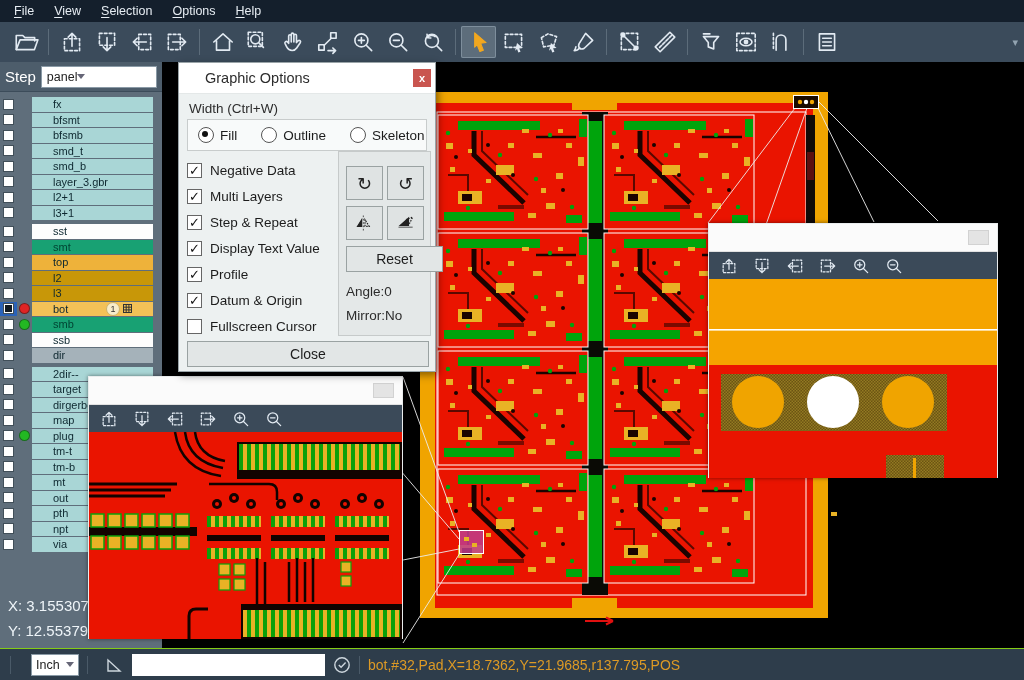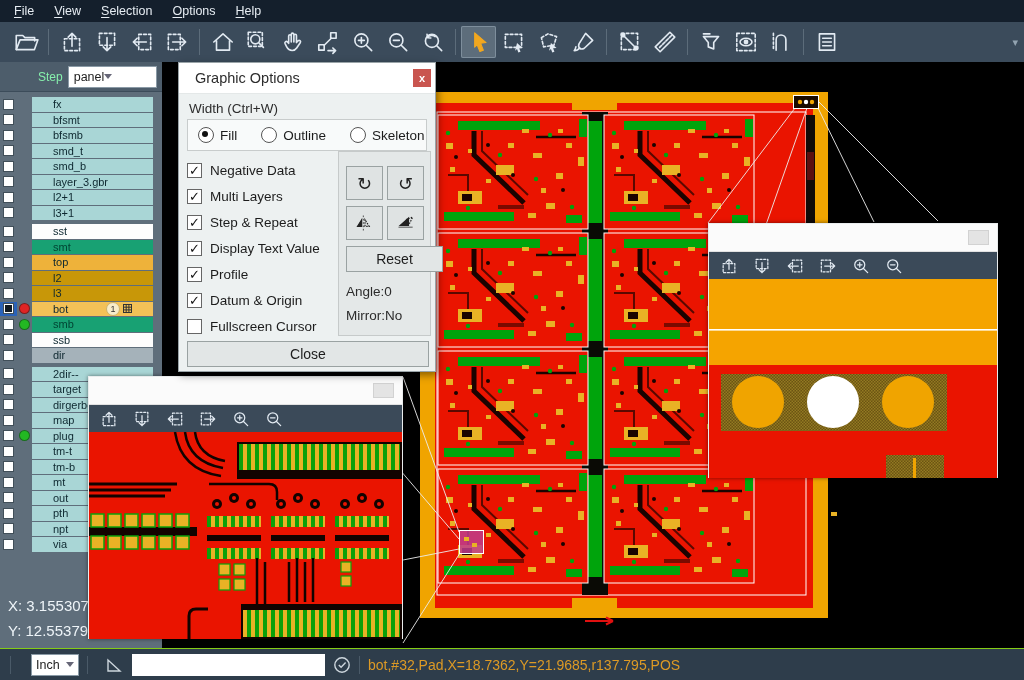--- a/index.html
+++ b/index.html
@@ -14,21 +14,21 @@
   .toolbar{position:absolute;left:0;top:22px;width:100%;height:40px;background:#3b4b5b;
            display:flex;align-items:center;padding-left:8px;box-sizing:border-box;}
   .tb-btn{width:35px;height:32px;display:flex;align-items:center;justify-content:center;border-radius:2px;}
   .tb-btn.active{background:#5d6d7b;box-shadow:0 0 0 1px #7e8e9c inset;}
   .tb-sep{width:1px;height:26px;background:#5c6c7a;margin:0 5px;flex:none;}
   .tb-overflow{margin-left:auto;margin-right:6px;color:#93a3b1;font-size:11px;}
   
   .sidebar{position:absolute;left:0;top:62px;width:162px;height:586px;background:#5f6e7b;}
   .steprow{display:flex;align-items:center;height:30px;background:#4d5d6b;border-bottom:1px solid #3c4c5a;
            padding:0 5px;gap:5px;box-sizing:border-box;}
-  .steplabel{color:#86efac;font-size:12px;margin-left:33px;}
+  .steplabel{color:#ffffff;font-size:15px;}
   .stepselect{flex:1;height:22px;background:#fff;border:1px solid #8a9aa6;display:flex;align-items:center;
               justify-content:flex-start;padding:0 5px;font-size:12.5px;color:#222;box-sizing:border-box;}
   .chev{width:0;height:0;border-left:4px solid transparent;border-right:4px solid transparent;border-top:5px solid #667;}
   .layers{padding-top:5px;}
   .lrow{display:flex;align-items:center;height:14.5px;margin-bottom:1px;}
   .cbcell{width:17px;height:14.5px;display:flex;align-items:center;flex:none;}
   .cbcell.sel{background:#2a62b8;}
   .cb{width:11px;height:11px;background:#fff;border:1px solid #414f59;margin-left:3px;box-sizing:border-box;position:relative;flex:none;}
   .cb .fill{position:absolute;left:1px;top:1px;right:1px;bottom:1px;background:#101820;}
   .dotcol{width:15px;display:flex;justify-content:center;flex:none;}
@@ -51,21 +51,21 @@
   .magwin{position:absolute;background:#fff;border:1px solid #e9eced;box-sizing:border-box;z-index:5;
           box-shadow:0 0 4px rgba(0,0,0,.5);}
   .magtitle{height:27px;background:#fbfbfb;border-bottom:1px solid #e2e2e2;position:relative;}
   .magbtn{position:absolute;right:8px;top:6px;width:21px;height:15px;background:#e4e4e4;border:1px solid #d2d2d2;box-sizing:border-box;}
   .magtb{height:27px;background:#3b4a59;display:flex;align-items:center;gap:13px;padding-left:10px;box-sizing:border-box;}
   .magcontent{position:relative;overflow:hidden;}
   .magcontent svg{display:block;}
   
   .dialog{position:absolute;left:178px;top:62px;width:258px;height:310px;background:#edf1f1;
           border:1px solid #9aa4a8;box-sizing:border-box;z-index:8;box-shadow:2px 3px 8px rgba(0,0,0,.45);}
-  .dlg-title{height:30px;background:#fff;display:flex;align-items:center;padding-left:16px;
+  .dlg-title{height:30px;background:#fff;display:flex;align-items:center;padding-left:26px;
              font-size:14.5px;color:#2c2c2c;position:relative;border-bottom:1px solid #e4e8e8;}
   .dlg-close{position:absolute;right:4px;top:6px;width:18px;height:18px;background:#c9554f;color:#fff;
              font-size:11px;font-weight:bold;display:flex;align-items:center;justify-content:center;line-height:1;}
   .dlg-label{position:absolute;font-size:13.5px;color:#2c2c2c;}
   .radiobox{position:absolute;left:8px;top:56px;width:240px;height:32px;background:#f8fafa;border:1px solid #c8cccc;
             display:flex;align-items:center;gap:24px;padding-left:10px;box-sizing:border-box;}
   .radio{width:14px;height:14px;border-radius:50%;border:1px solid #555;background:#fff;position:relative;flex:none;}
   .radio.on::after{content:"";position:absolute;left:3px;top:3px;width:6px;height:6px;border-radius:50%;background:#111;}
   .ritem{display:flex;align-items:center;gap:6px;font-size:13.5px;color:#1c1c1c;}
   .checklist{position:absolute;left:8px;top:94px;}

